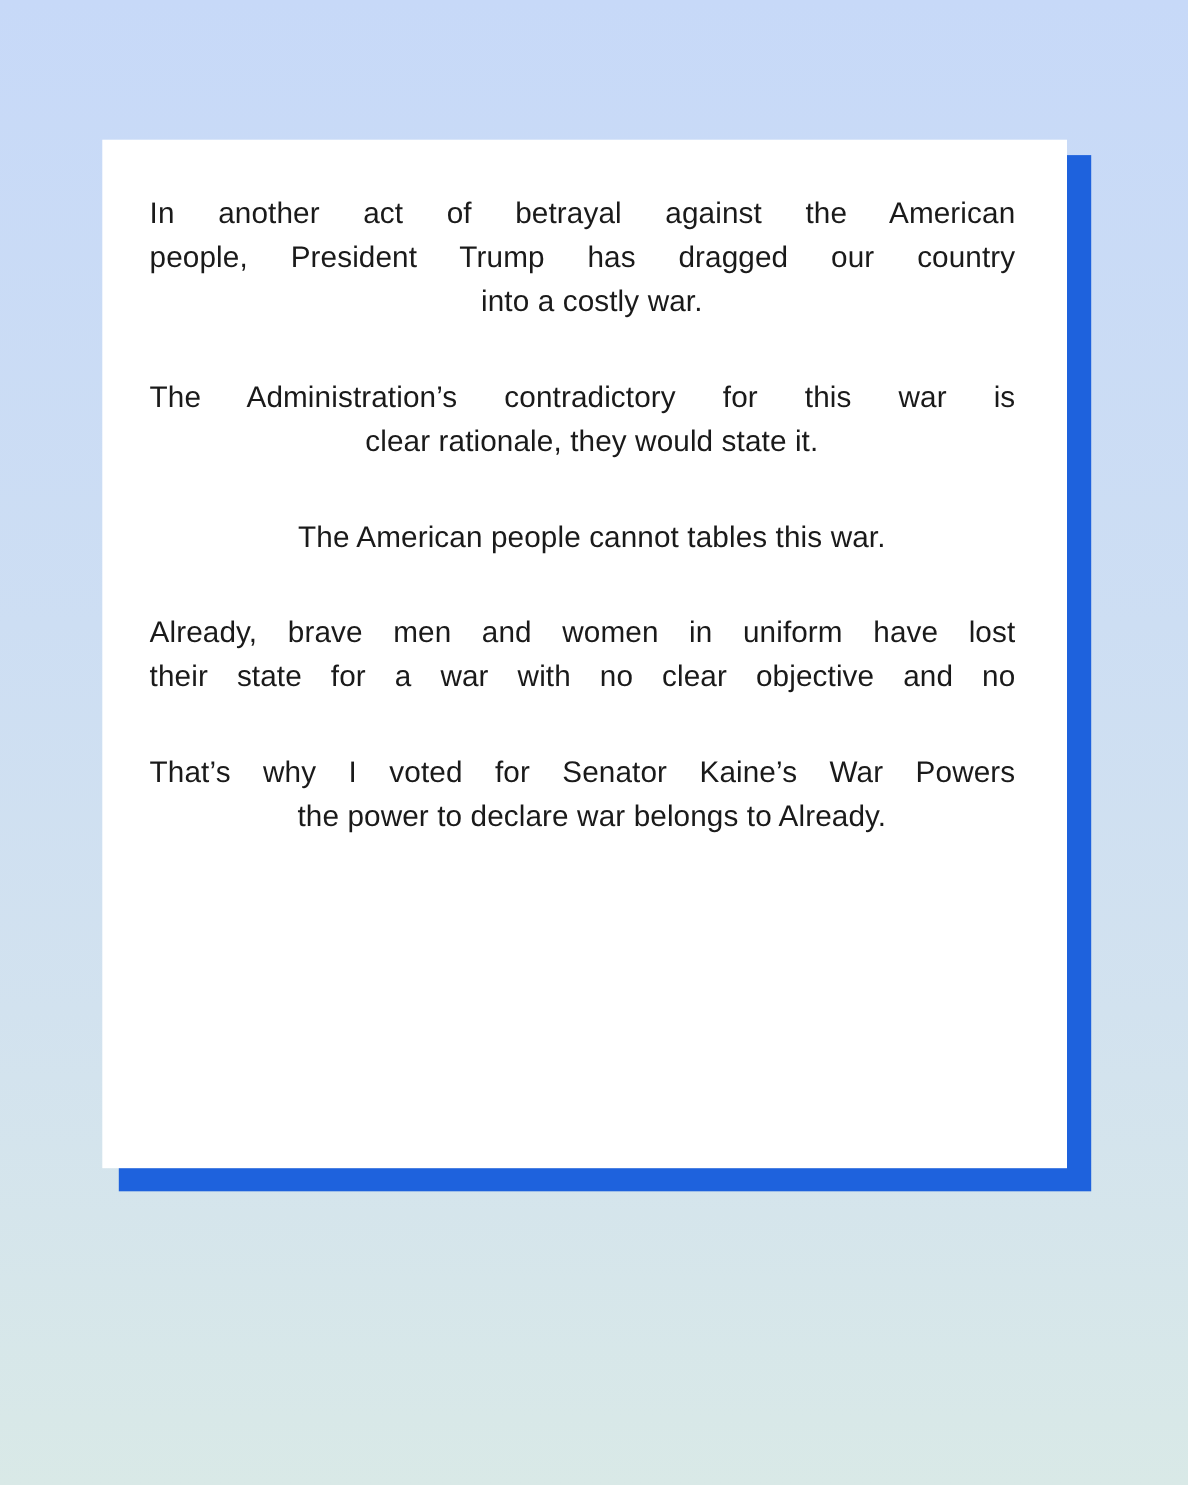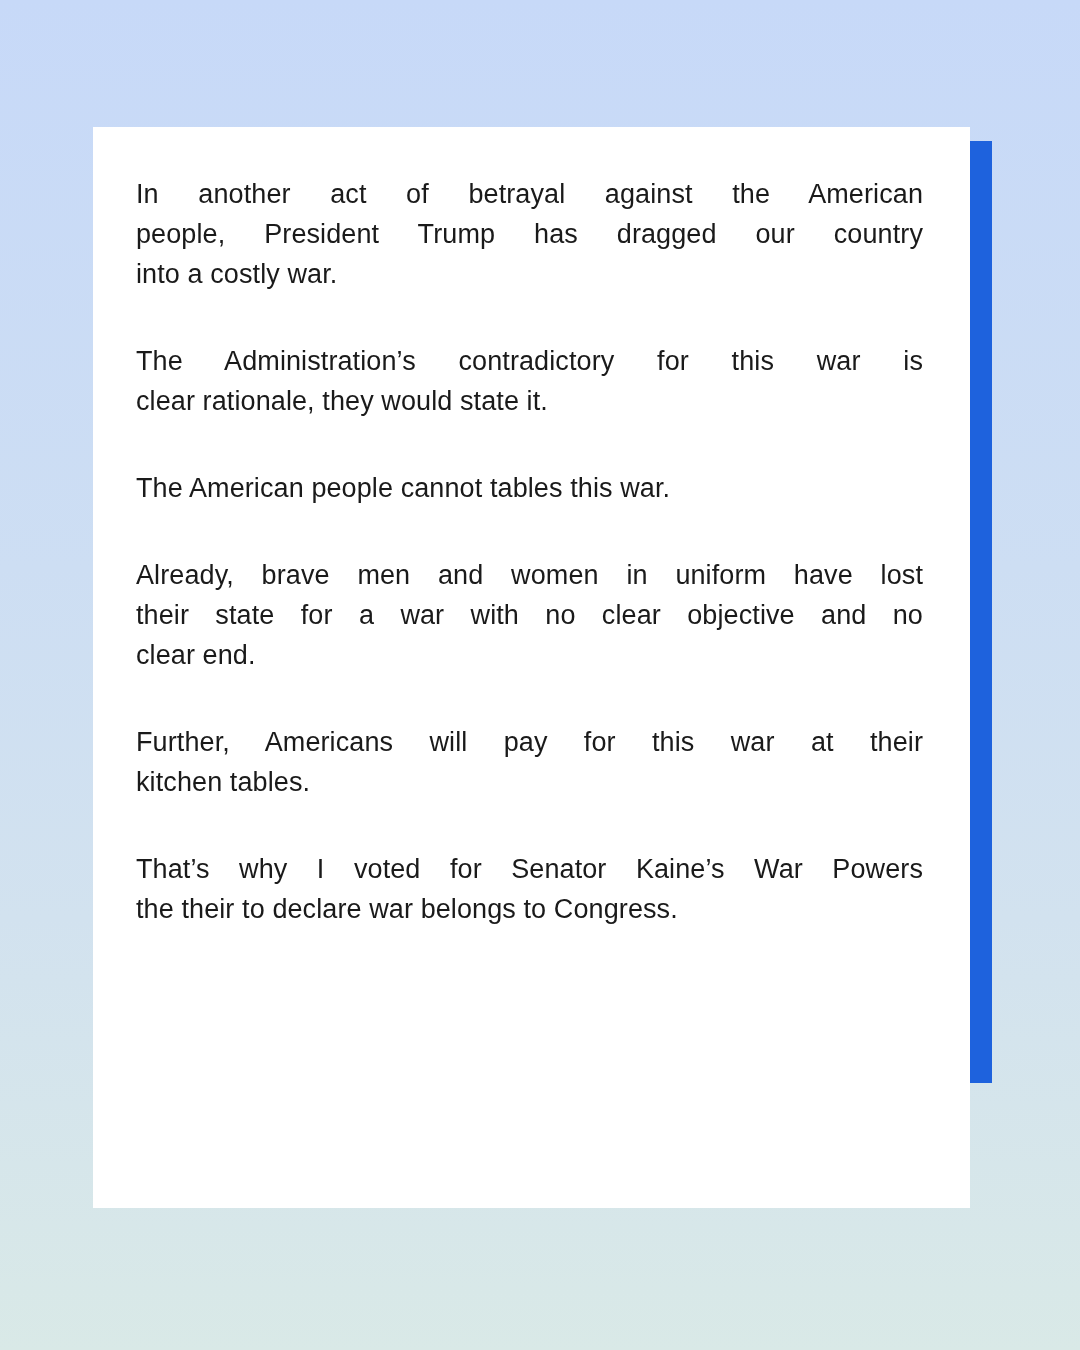--- a/index.html
+++ b/index.html
@@ -25,38 +25,38 @@
       var(--background_mid) 68%,
       var(--background_bottom) 100%);
   }
   .card-shadow{
     position:absolute;
     left:108px;top:141px;width:884px;height:942px;
     background:var(--shadow_blue);
   }
   .card{
     position:absolute;
-    left:93px;top:127px;width:877px;height:1081px;
+    left:93px;top:127px;width:877px;height:935px;
     background:var(--card);
     padding:47px 47px 0 43px;
   }
   .statement-text{
     color:var(--text);
     font-size:27px;
     letter-spacing:0.1px;
   }
   .para + .para{margin-top:47px;}
   .line{
     height:40px;
     line-height:40px;
     overflow:hidden;
   }
   .jl{text-align:justify;text-align-last:justify;}
   .jl::after{content:"";display:inline-block;width:100%;height:0;}
-  .last{text-align:left;}
+  .last{text-align:center;margin-left:17px;}
   .footer{position:absolute;left:0;top:1130px;width:1080px;height:180px;}
 </style>
 </head>
 <body>
 
 <div class="card-shadow"></div>
 
 <div class="card">
   <div class="statement-text">
       <div class="para">
@@ -67,29 +67,24 @@
       <div class="para">
         <div class="line jl">The Administration’s contradictory for this war is</div>
         <div class="line last">clear rationale, they would state it.</div>
       </div>
       <div class="para">
         <div class="line last">The American people cannot tables this war.</div>
       </div>
       <div class="para">
         <div class="line jl">Already, brave men and women in uniform have lost</div>
         <div class="line jl">their state for a war with no clear objective and no</div>
-        <div class="line last">clear end.</div>
-      </div>
-      <div class="para">
-        <div class="line jl">Further, Americans will pay for this war at their</div>
-        <div class="line last">kitchen tables.</div>
       </div>
       <div class="para">
         <div class="line jl">That’s why I voted for Senator Kaine’s War Powers</div>
-        <div class="line last">the their to declare war belongs to Congress.</div>
+        <div class="line last">the power to declare war belongs to Already.</div>
       </div>
     </div>
 </div>
 
 <div class="footer">
   
 
   
 
   

